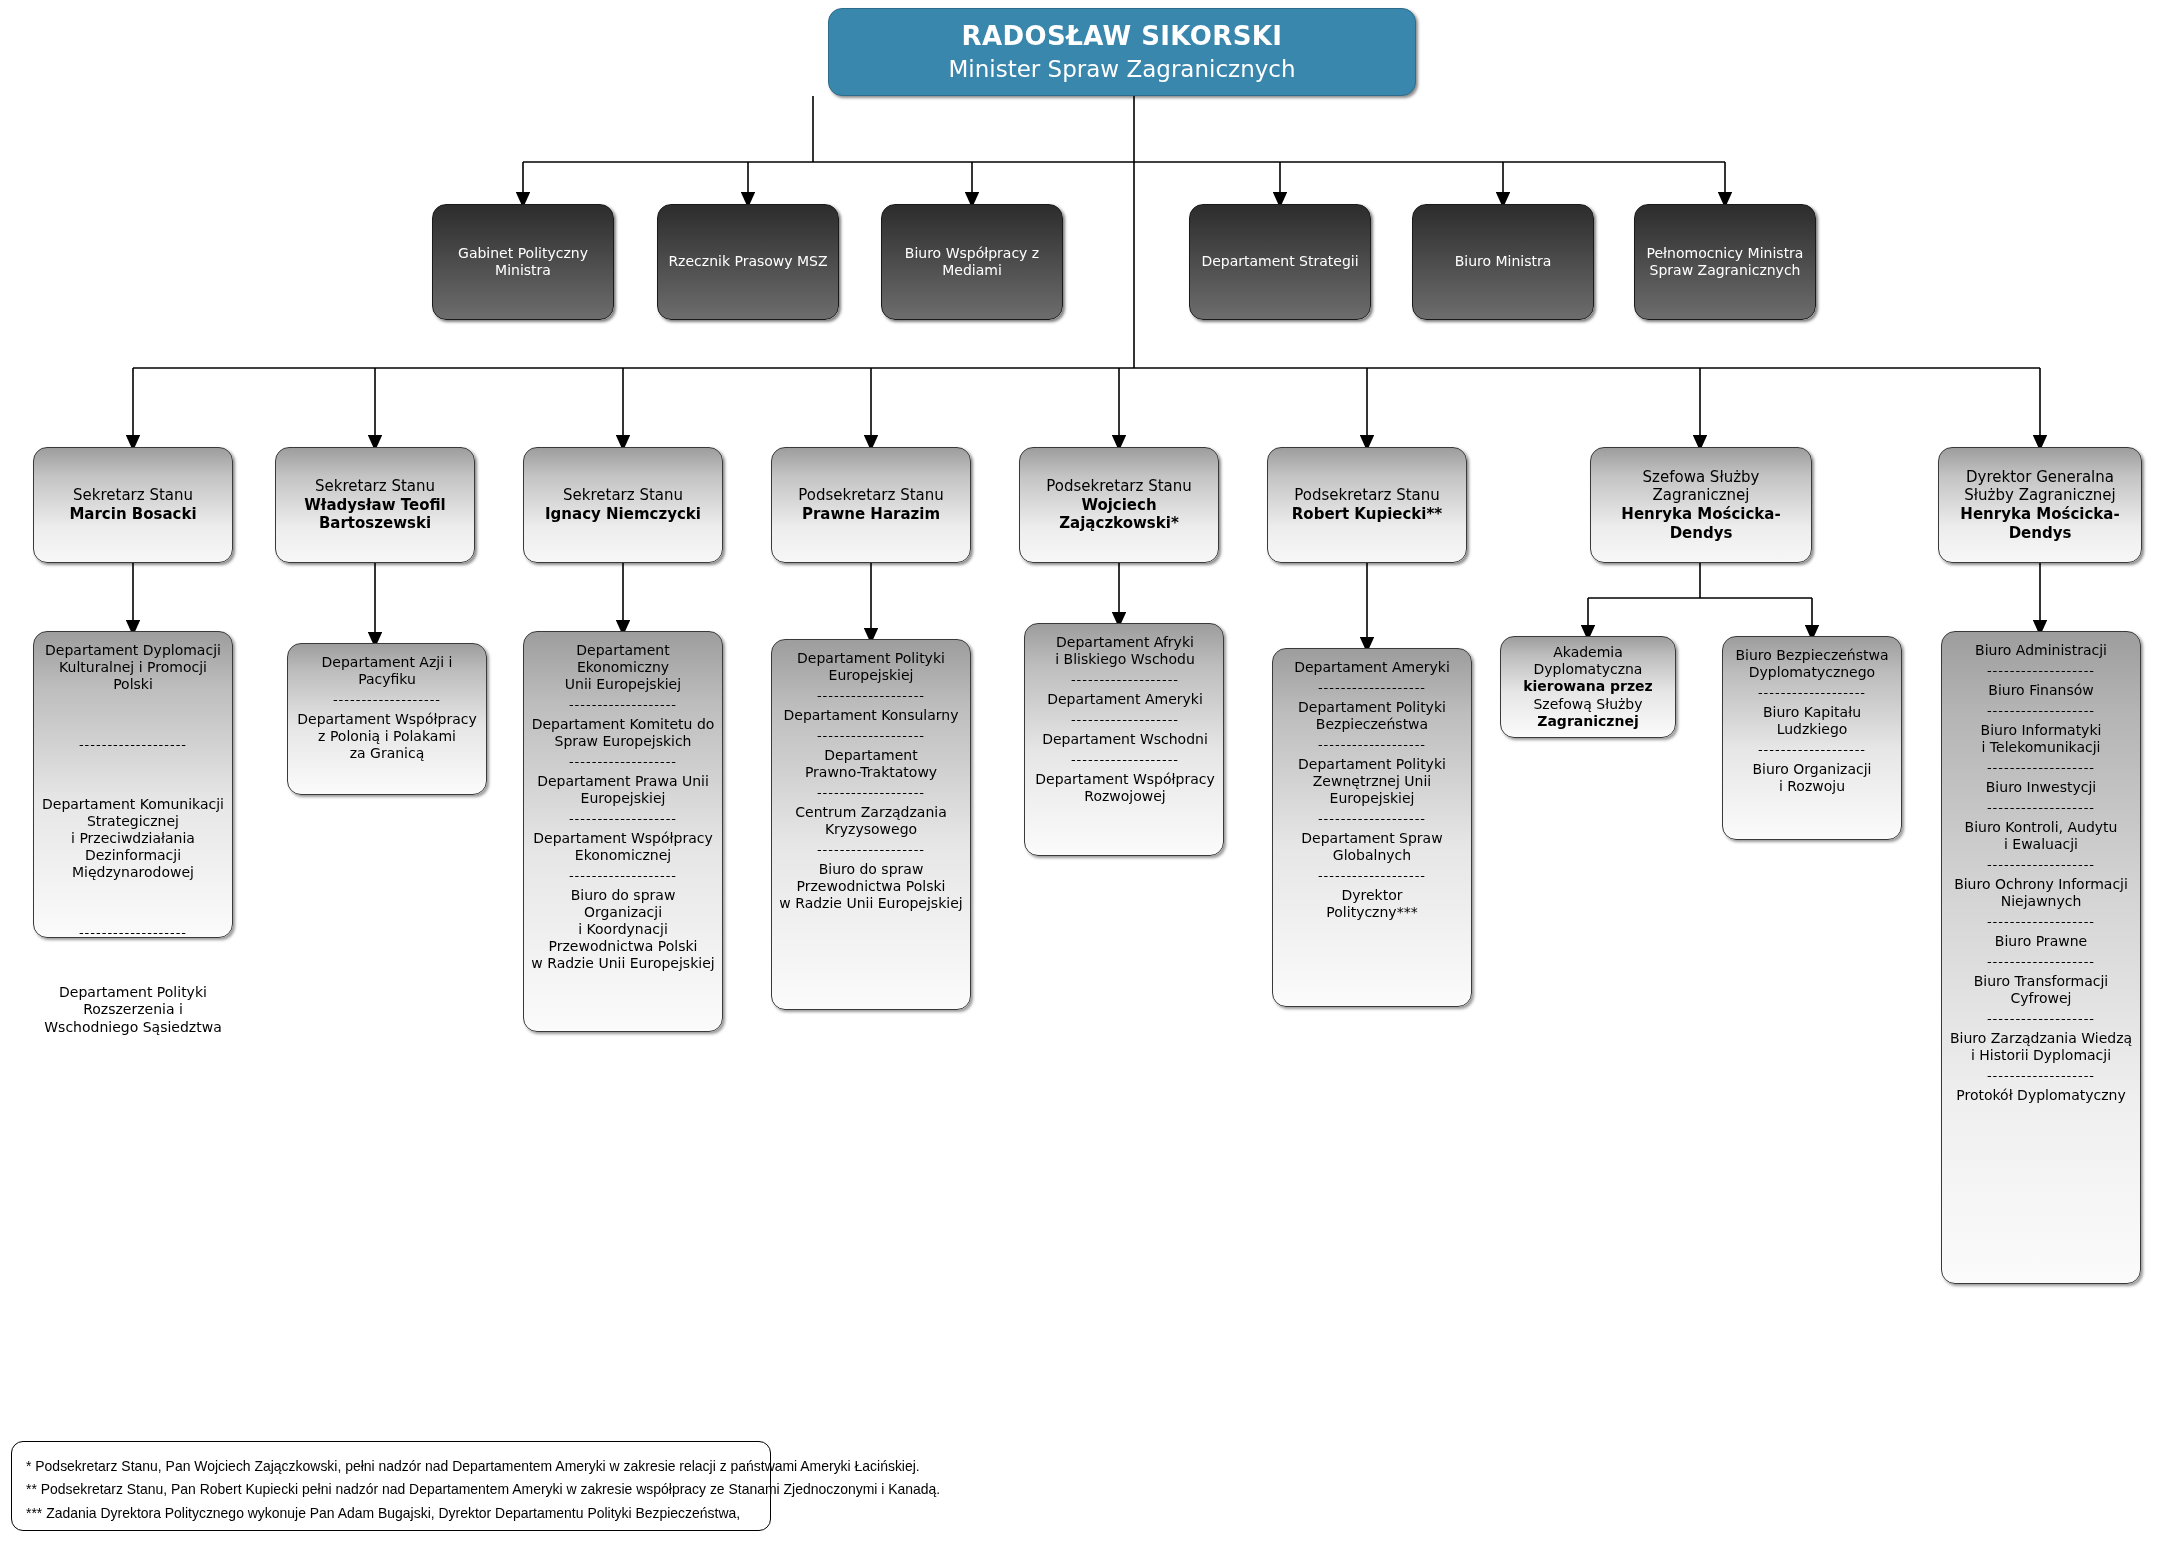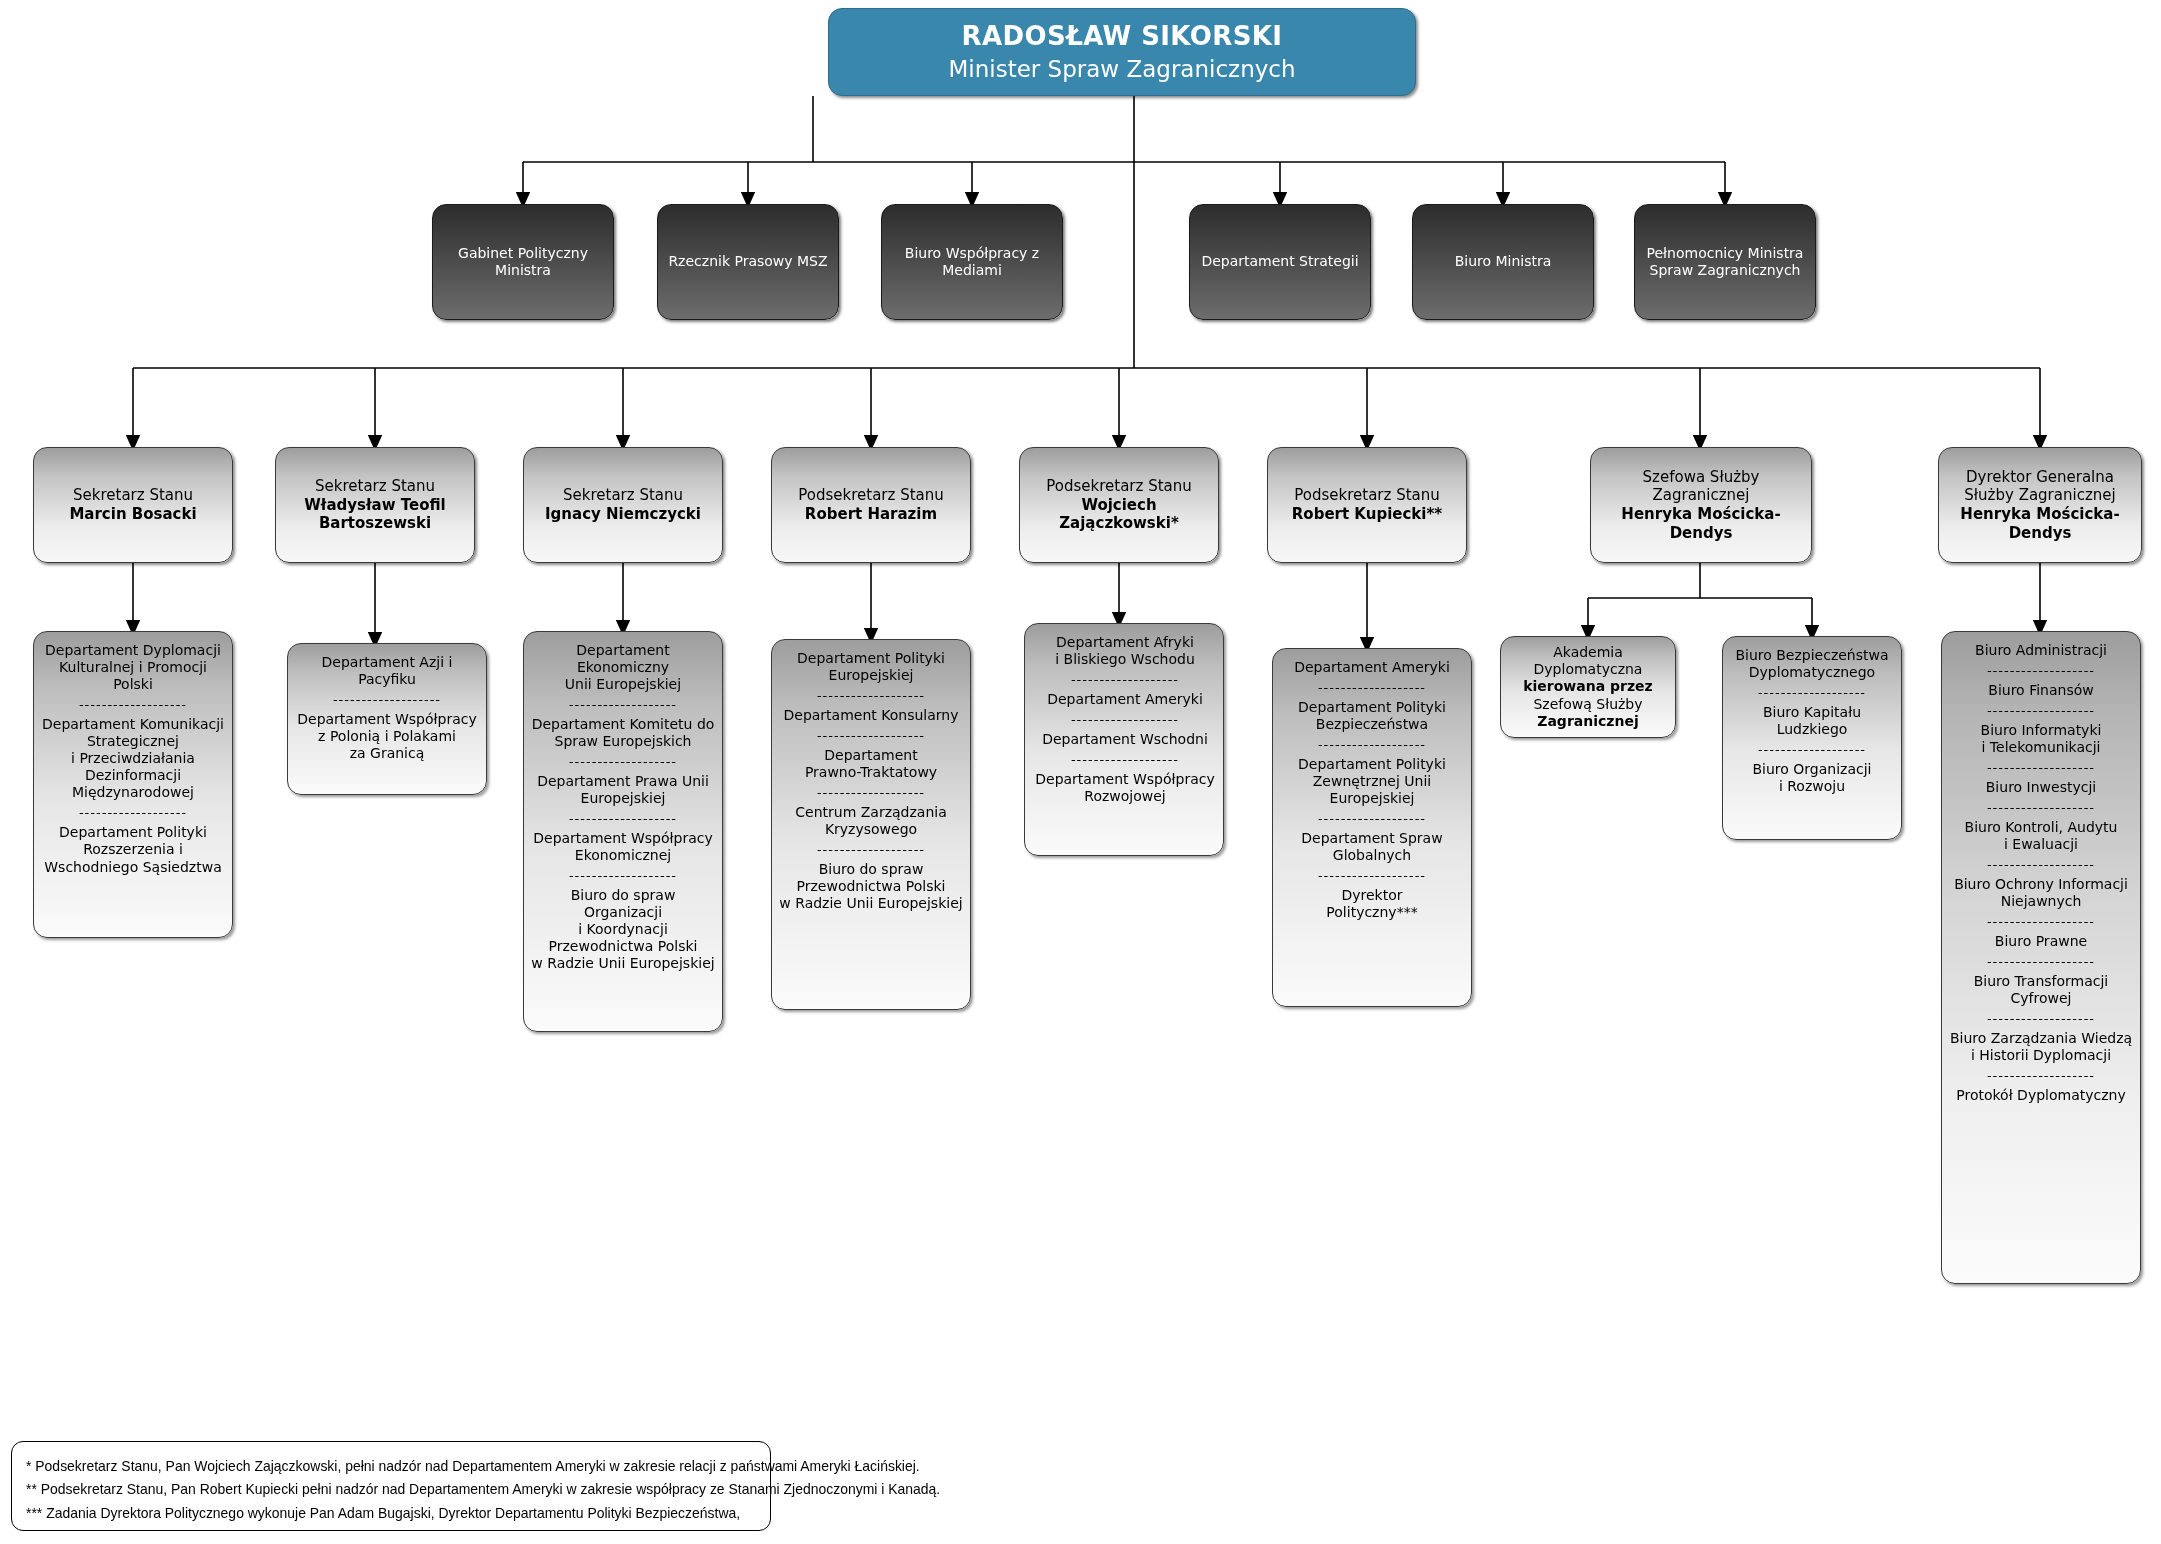--- a/index.html
+++ b/index.html
@@ -193,21 +193,21 @@
   </div>
   <div class="box light" style="left:523px; top:447px; width:200px; height:116px;">
     <div class="box-inner">
       <div class="role">Sekretarz Stanu</div>
       <div class="person">Ignacy Niemczycki</div>
     </div>
   </div>
   <div class="box light" style="left:771px; top:447px; width:200px; height:116px;">
     <div class="box-inner">
       <div class="role">Podsekretarz Stanu</div>
-      <div class="person">Robert Harazim</div>
+      <div class="person">Prawne Harazim</div>
     </div>
   </div>
   <div class="box light" style="left:1019px; top:447px; width:200px; height:116px;">
     <div class="box-inner">
       <div class="role">Podsekretarz Stanu</div>
       <div class="person">Wojciech Zajączkowski*</div>
     </div>
   </div>
   <div class="box light" style="left:1267px; top:447px; width:200px; height:116px;">
     <div class="box-inner">
@@ -221,21 +221,21 @@
       <div class="person">Henryka Mościcka-Dendys</div>
     </div>
   </div>
   <div class="box light" style="left:1938px; top:447px; width:204px; height:116px;">
     <div class="box-inner">
       <div class="role">Dyrektor Generalna<br>Służby Zagranicznej</div>
       <div class="person">Henryka Mościcka-Dendys</div>
     </div>
   </div>
 
-  <div class="deplist" id="dep-bosacki" style="left:33px; top:631px; width:200px; height:307px;">
+  <div class="deplist" id="dep-bosacki" style="left:33px; top:631px; width:200px; height:307px;gap:40px;">
       <div class="dep-item">Departament Dyplomacji<br>Kulturalnej i Promocji Polski</div>
       <div class="dep-sep">-------------------</div>
       <div class="dep-item">Departament Komunikacji<br>Strategicznej<br>i Przeciwdziałania<br>Dezinformacji<br>Międzynarodowej</div>
       <div class="dep-sep">-------------------</div>
       <div class="dep-item">Departament Polityki<br>Rozszerzenia i<br>Wschodniego Sąsiedztwa</div>
     </div>
 
   <div class="deplist" id="dep-bartoszewski" style="left:275px; top:643px; width:200px; height:152px;margin-left:12px;">
       <div class="dep-item">Departament Azji i Pacyfiku</div>
       <div class="dep-sep">-------------------</div>

